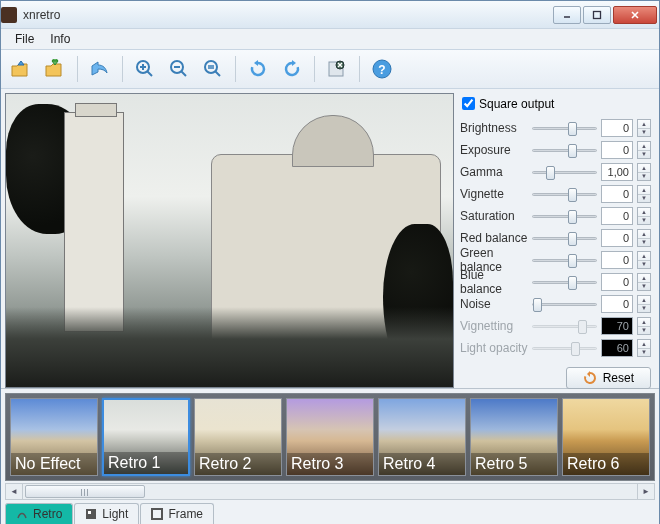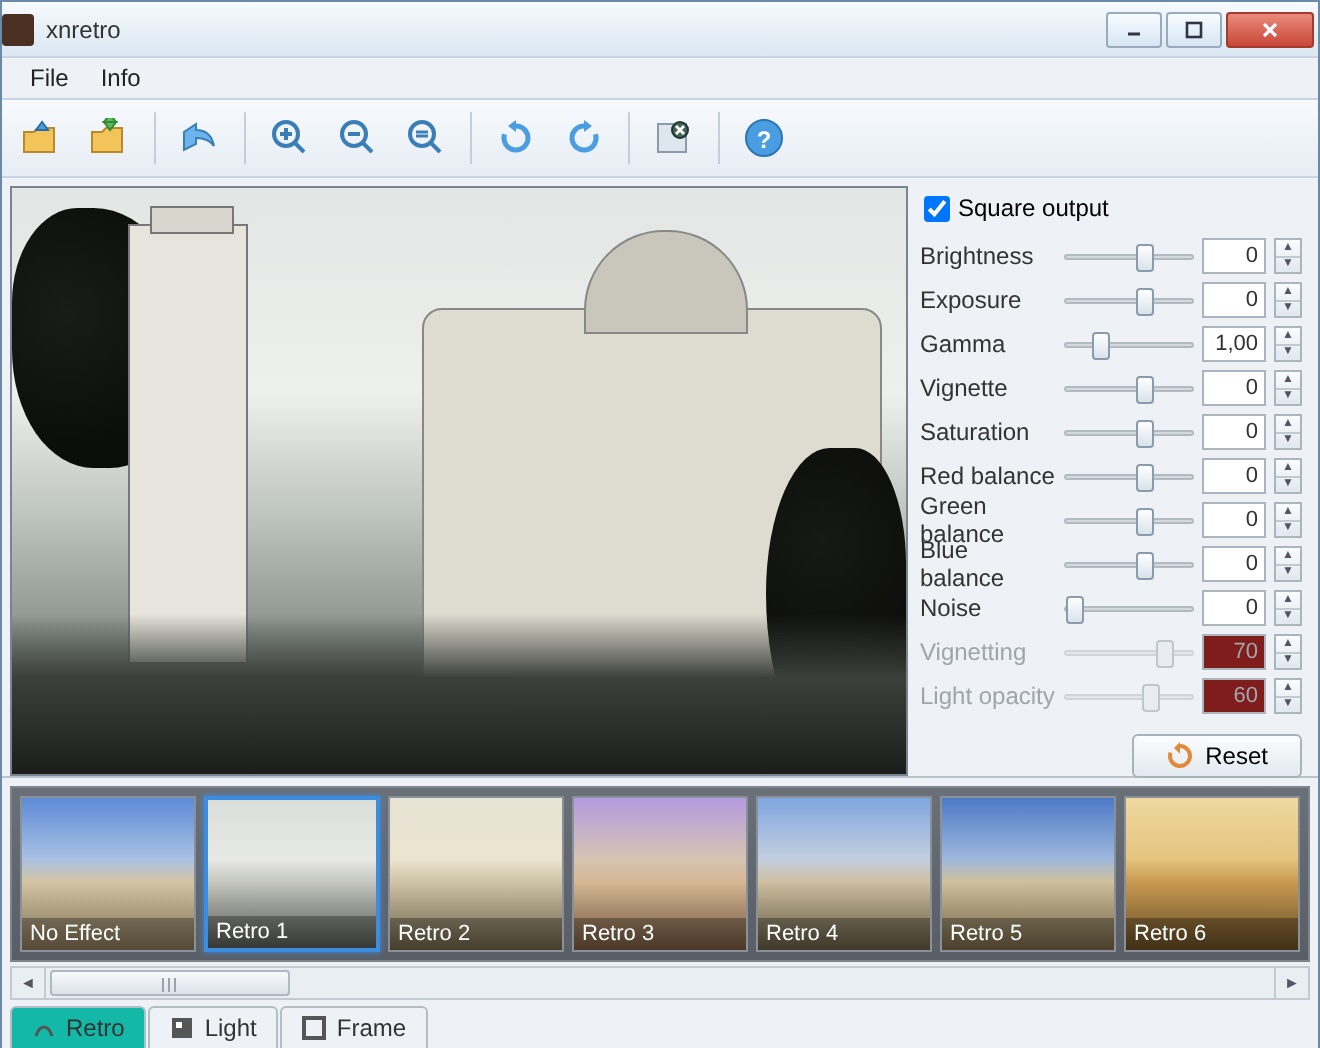--- a/index.html
+++ b/index.html
@@ -35,46 +35,46 @@
   .tower { position:absolute; left:58px; top:18px; width:60px; height:220px; background:#e6e4dc; border:1px solid #777; }
   .tower::before { content:""; position:absolute; top:-10px; left:10px; width:40px; height:12px; background:#d8d6cc; border:1px solid #777; }
   .dome { position:absolute; left:205px; top:60px; width:230px; height:200px; background:#dedbd0; border:1px solid #888; border-radius: 10px 10px 0 0; }
   .dome::before { content:""; position:absolute; top:-40px; left:80px; width:80px; height:50px; background:#c9c6bb; border:1px solid #888; border-radius:40px 40px 0 0; }
   .trees1 { position:absolute; left:0; top:10px; width:90px; height:130px; background:radial-gradient(circle at 30% 40%, #1a1c18 0%, #0b0d0a 70%); border-radius: 40% 60% 50% 50%; }
   .trees2 { position:absolute; right:0; top:130px; width:70px; height:160px; background:radial-gradient(circle at 40% 30%, #171914 0%, #080907 70%); border-radius:50% 40% 30% 60%; }
   .fg { position:absolute; left:0; bottom:0; width:100%; height:80px; background:linear-gradient(to top, #1b1d1a, #3c403b 60%, transparent); }
   
   
   .sidepanel { width: 205px; padding: 8px 8px 8px 6px; background:#eef2f6; }
-  .chkrow { display:flex; align-items:flex-end; margin-bottom:6px; padding-left:2px; }
+  .chkrow { display:flex; align-items:flex-start; margin-bottom:6px; padding-left:2px; }
   .chkrow input { margin-right:4px; }
   .srow { display:flex; align-items:center; height:22px; gap:4px; }
   .srow label { width:68px; color:#333; }
   .srow.disabled label { color:#9ea5ab; }
   .slider { flex:1; height:16px; position:relative; }
   .track { position:absolute; top:7px; left:0; right:0; height:3px; background:#d3d9df; border:1px solid #b2bac2; border-radius:2px; }
   .thumb { position:absolute; top:2px; width:9px; height:14px; background:linear-gradient(#fdfefe,#d9e3ec); border:1px solid #8a9bab; border-radius:2px; }
   .srow.disabled .track { background:#e3e7eb; border-color:#cfd5da; }
   .srow.disabled .thumb { background:#e9edf1; border-color:#bfc7cd; }
   .numbox { width:32px; height:18px; border:1px solid #abb5bf; background:#fff; text-align:right; padding:0 3px; font-size:11px; line-height:16px; color:#333; }
-  .srow.disabled .numbox { color:#9ea5ab; background:#7f1d1d; }
+  .srow.disabled .numbox { color:#9ea5ab; background:#000000; }
   .spinner { width:14px; height:18px; border:1px solid #abb5bf; background:linear-gradient(#fafcfe,#e1e8ee); display:flex; flex-direction:column; }
   .spinner div { flex:1; display:flex; align-items:center; justify-content:center; font-size:6px; color:#556; }
   .spinner div:first-child { border-bottom:1px solid #c3cbd2; }
   .resetrow { margin-top:8px; display:flex; justify-content:flex-end; }
   .resetbtn { padding: 3px 16px; border:1px solid #a7b2bc; border-radius:3px; background:linear-gradient(#fbfdfe,#e2e9ef); display:flex; align-items:center; gap:6px; }
   .reseticon { width:14px; height:14px; }
   
   
   .striparea { background:#eef2f6; padding:4px 4px 0 4px; }
   .strip { background:linear-gradient(#6a7078,#595e66); border:1px solid #7e858c; height:88px; display:flex; align-items:center; padding:0 4px; gap:4px; overflow:hidden; }
   .thumb-card { width:88px; height:78px; border:1px solid #8a9099; background:#cfd2d6; position:relative; flex-shrink:0; }
   .thumb-card.selected { border:2px solid #3c8ce0; box-shadow:0 0 3px #3c8ce0; }
   .thumb-card .timg { position:absolute; inset:0; }
-  .thumb-card .tlabel { position:absolute; left:0; right:0; bottom:0; background:rgba(0,0,0,0.3); color:#fff; font-size:11px; padding:2px 4px; }
+  .thumb-card .tlabel { position:absolute; left:0; right:0; bottom:0; background:rgba(0,0,0,0.3); color:#fff; font-size:16px; padding:2px 4px; }
   .t0 .timg { background:linear-gradient(to bottom,#5d8bd6 0%,#a8c1e4 40%,#d3c4a4 55%,#7a6b4e 100%); }
   .t1 .timg { background:linear-gradient(to bottom,#d9dedb 0%,#e8e9e5 40%,#c5c7c0 55%,#4e534e 100%); }
   .t2 .timg { background:linear-gradient(to bottom,#e7e3d4 0%,#ebe4cf 40%,#cfc4a6 55%,#645a42 100%); }
   .t3 .timg { background:linear-gradient(to bottom,#b49be0 0%,#d6c4b3 40%,#d6b893 55%,#6a4f39 100%); }
   .t4 .timg { background:linear-gradient(to bottom,#7fa6e0 0%,#c3cee0 40%,#cdbfa0 55%,#5c523c 100%); }
   .t5 .timg { background:linear-gradient(to bottom,#4d7ac8 0%,#9db7dc 40%,#cfc19e 55%,#6b5d3f 100%); }
   .t6 .timg { background:linear-gradient(to bottom,#efd8a0 0%,#e5c47f 40%,#c99b52 55%,#5e4622 100%); }
   
   .hscroll { height:17px; background:#e9eef2; border:1px solid #c3cbd2; margin-top:2px; display:flex; align-items:center; }
   .hscroll .arrow { width:17px; height:100%; display:flex; align-items:center; justify-content:center; border-right:1px solid #c3cbd2; font-size:8px; color:#556; }

